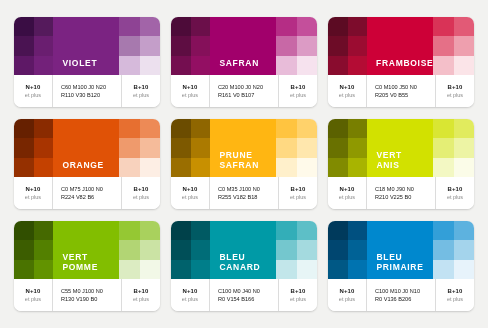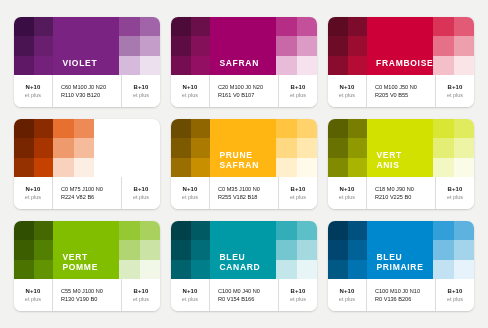--- a/index.html
+++ b/index.html
@@ -223,20 +223,23 @@
     <div class="card">
       <div class="swatch-band">
         <div class="shade-grid">
           <div class="cell" style="background: rgb(102, 32, 0);"></div>
           <div class="cell" style="background: rgb(138, 43, 0);"></div>
           <div class="cell" style="background: rgb(120, 38, 0);"></div>
           <div class="cell" style="background: rgb(168, 52, 0);"></div>
           <div class="cell" style="background: rgb(149, 48, 0);"></div>
           <div class="cell" style="background: rgb(196, 65, 0);"></div>
         </div>
+        <div class="main-block" style="background: rgb(224, 82, 6);">
+          <div class="main-label">ORANGE</div>
+        </div>
         <div class="tint-grid">
           <div class="cell" style="background: rgb(231, 111, 48);"></div>
           <div class="cell" style="background: rgb(237, 138, 86);"></div>
           <div class="cell" style="background: rgb(239, 154, 108);"></div>
           <div class="cell" style="background: rgb(245, 187, 154);"></div>
           <div class="cell" style="background: rgb(248, 210, 189);"></div>
           <div class="cell" style="background: rgb(253, 238, 228);"></div>
         </div>
       </div>
       <div class="info-band">

